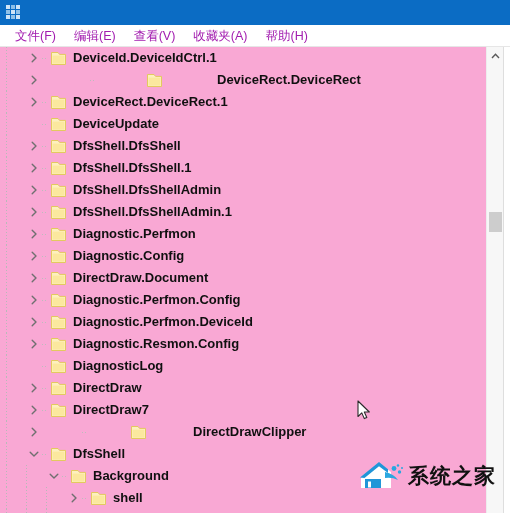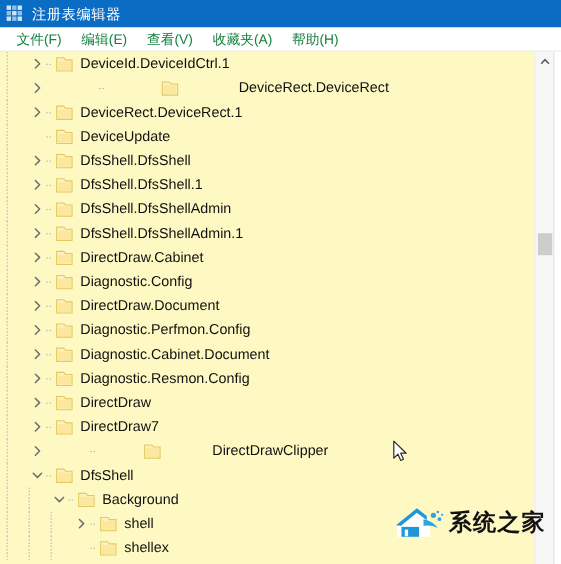--- a/index.html
+++ b/index.html
@@ -62,35 +62,36 @@
     width: 510px; height: 22px;
     background: #ffffff;
     border-bottom: 1px solid #e6e6e6;
     display: flex;
     align-items: center;
     padding-left: 6px;
     box-sizing: border-box;
   }
   .menu-item {
     font-size: 12.5px;
-    color: #15803d;
+    color: #a21caf;
     padding: 0 9px;
     line-height: 20px;
     white-space: nowrap;
     cursor: default;
   }
 
   
   .tree-pane {
     position: absolute;
     left: 0; top: 47px;
     width: 486px;
     height: 466px;
-    background: #fef9c3;
+    background: #f9a8d4;
     overflow: hidden;
+    font-weight: bold;
   }
   .tree-inner {
     position: relative;
     padding-top: 0px;
   }
 
   .row {
     position: relative;
     height: 22px;
     display: flex;
@@ -220,21 +221,20 @@
       <i></i>
         <i class="dim"></i>
         <i></i>
       <i class="dim"></i>
         <i></i>
         <i class="dim"></i>
       <i></i>
         <i class="dim"></i>
         <i></i>
     </div>
-    <div class="title-text">注册表编辑器</div>
   </div>
 
   <div class="menubar">
     <div class="menu-item">文件(F)</div>
     <div class="menu-item">编辑(E)</div>
     <div class="menu-item">查看(V)</div>
     <div class="menu-item">收藏夹(A)</div>
     <div class="menu-item">帮助(H)</div>
   </div>
 
@@ -388,21 +388,21 @@
                 <path stroke="#707070" stroke-width="1.4" fill="none" stroke-linecap="round" stroke-linejoin="round" d="M3.2 1.2 L7 5 L3.2 8.8"></path>
               </svg>
             </div>
             <div class="dash"></div>
             <div class="folder">
               <svg width="17" height="15" viewBox="0 0 17 15">
                 <path d="M1.5 1.5 L8 1.5 L9.6 3.4 L15.5 3.4 L15.5 13.5 L1.5 13.5 Z" fill="#fdf0bf" stroke="#e3c95f" stroke-width="1"></path>
                 <path d="M2.6 4.6 L14.4 4.6 L14.4 12.6 L2.6 12.6 Z" fill="#fbe89e"></path>
               </svg>
             </div>
-            <span class="label">DirectDraw.Cabinet</span>
+            <span class="label">Diagnostic.Perfmon</span>
           </div>
         </div>
         <div class="row">
           <div class="guide" style="left: 6px;"></div>
           <div class="hit" style="margin-left: 26px;">
             <div class="twisty">
               <svg width="10" height="10" viewBox="0 0 10 10">
                 <path stroke="#707070" stroke-width="1.4" fill="none" stroke-linecap="round" stroke-linejoin="round" d="M3.2 1.2 L7 5 L3.2 8.8"></path>
               </svg>
             </div>
@@ -460,39 +460,53 @@
                 <path stroke="#707070" stroke-width="1.4" fill="none" stroke-linecap="round" stroke-linejoin="round" d="M3.2 1.2 L7 5 L3.2 8.8"></path>
               </svg>
             </div>
             <div class="dash"></div>
             <div class="folder">
               <svg width="17" height="15" viewBox="0 0 17 15">
                 <path d="M1.5 1.5 L8 1.5 L9.6 3.4 L15.5 3.4 L15.5 13.5 L1.5 13.5 Z" fill="#fdf0bf" stroke="#e3c95f" stroke-width="1"></path>
                 <path d="M2.6 4.6 L14.4 4.6 L14.4 12.6 L2.6 12.6 Z" fill="#fbe89e"></path>
               </svg>
             </div>
-            <span class="label">Diagnostic.Cabinet.Document</span>
+            <span class="label">Diagnostic.Perfmon.DeviceId</span>
           </div>
         </div>
         <div class="row">
           <div class="guide" style="left: 6px;"></div>
           <div class="hit" style="margin-left: 26px;">
             <div class="twisty">
               <svg width="10" height="10" viewBox="0 0 10 10">
                 <path stroke="#707070" stroke-width="1.4" fill="none" stroke-linecap="round" stroke-linejoin="round" d="M3.2 1.2 L7 5 L3.2 8.8"></path>
               </svg>
             </div>
             <div class="dash"></div>
             <div class="folder">
               <svg width="17" height="15" viewBox="0 0 17 15">
                 <path d="M1.5 1.5 L8 1.5 L9.6 3.4 L15.5 3.4 L15.5 13.5 L1.5 13.5 Z" fill="#fdf0bf" stroke="#e3c95f" stroke-width="1"></path>
                 <path d="M2.6 4.6 L14.4 4.6 L14.4 12.6 L2.6 12.6 Z" fill="#fbe89e"></path>
               </svg>
             </div>
             <span class="label">Diagnostic.Resmon.Config</span>
+          </div>
+        </div>
+        <div class="row">
+          <div class="guide" style="left: 6px;"></div>
+          <div class="hit" style="margin-left: 26px;">
+            <div class="twisty"></div>
+            <div class="dash"></div>
+            <div class="folder">
+              <svg width="17" height="15" viewBox="0 0 17 15">
+                <path d="M1.5 1.5 L8 1.5 L9.6 3.4 L15.5 3.4 L15.5 13.5 L1.5 13.5 Z" fill="#fdf0bf" stroke="#e3c95f" stroke-width="1"></path>
+                <path d="M2.6 4.6 L14.4 4.6 L14.4 12.6 L2.6 12.6 Z" fill="#fbe89e"></path>
+              </svg>
+            </div>
+            <span class="label">DiagnosticLog</span>
           </div>
         </div>
         <div class="row">
           <div class="guide" style="left: 6px;"></div>
           <div class="hit" style="margin-left: 26px;">
             <div class="twisty">
               <svg width="10" height="10" viewBox="0 0 10 10">
                 <path stroke="#707070" stroke-width="1.4" fill="none" stroke-linecap="round" stroke-linejoin="round" d="M3.2 1.2 L7 5 L3.2 8.8"></path>
               </svg>
             </div>

